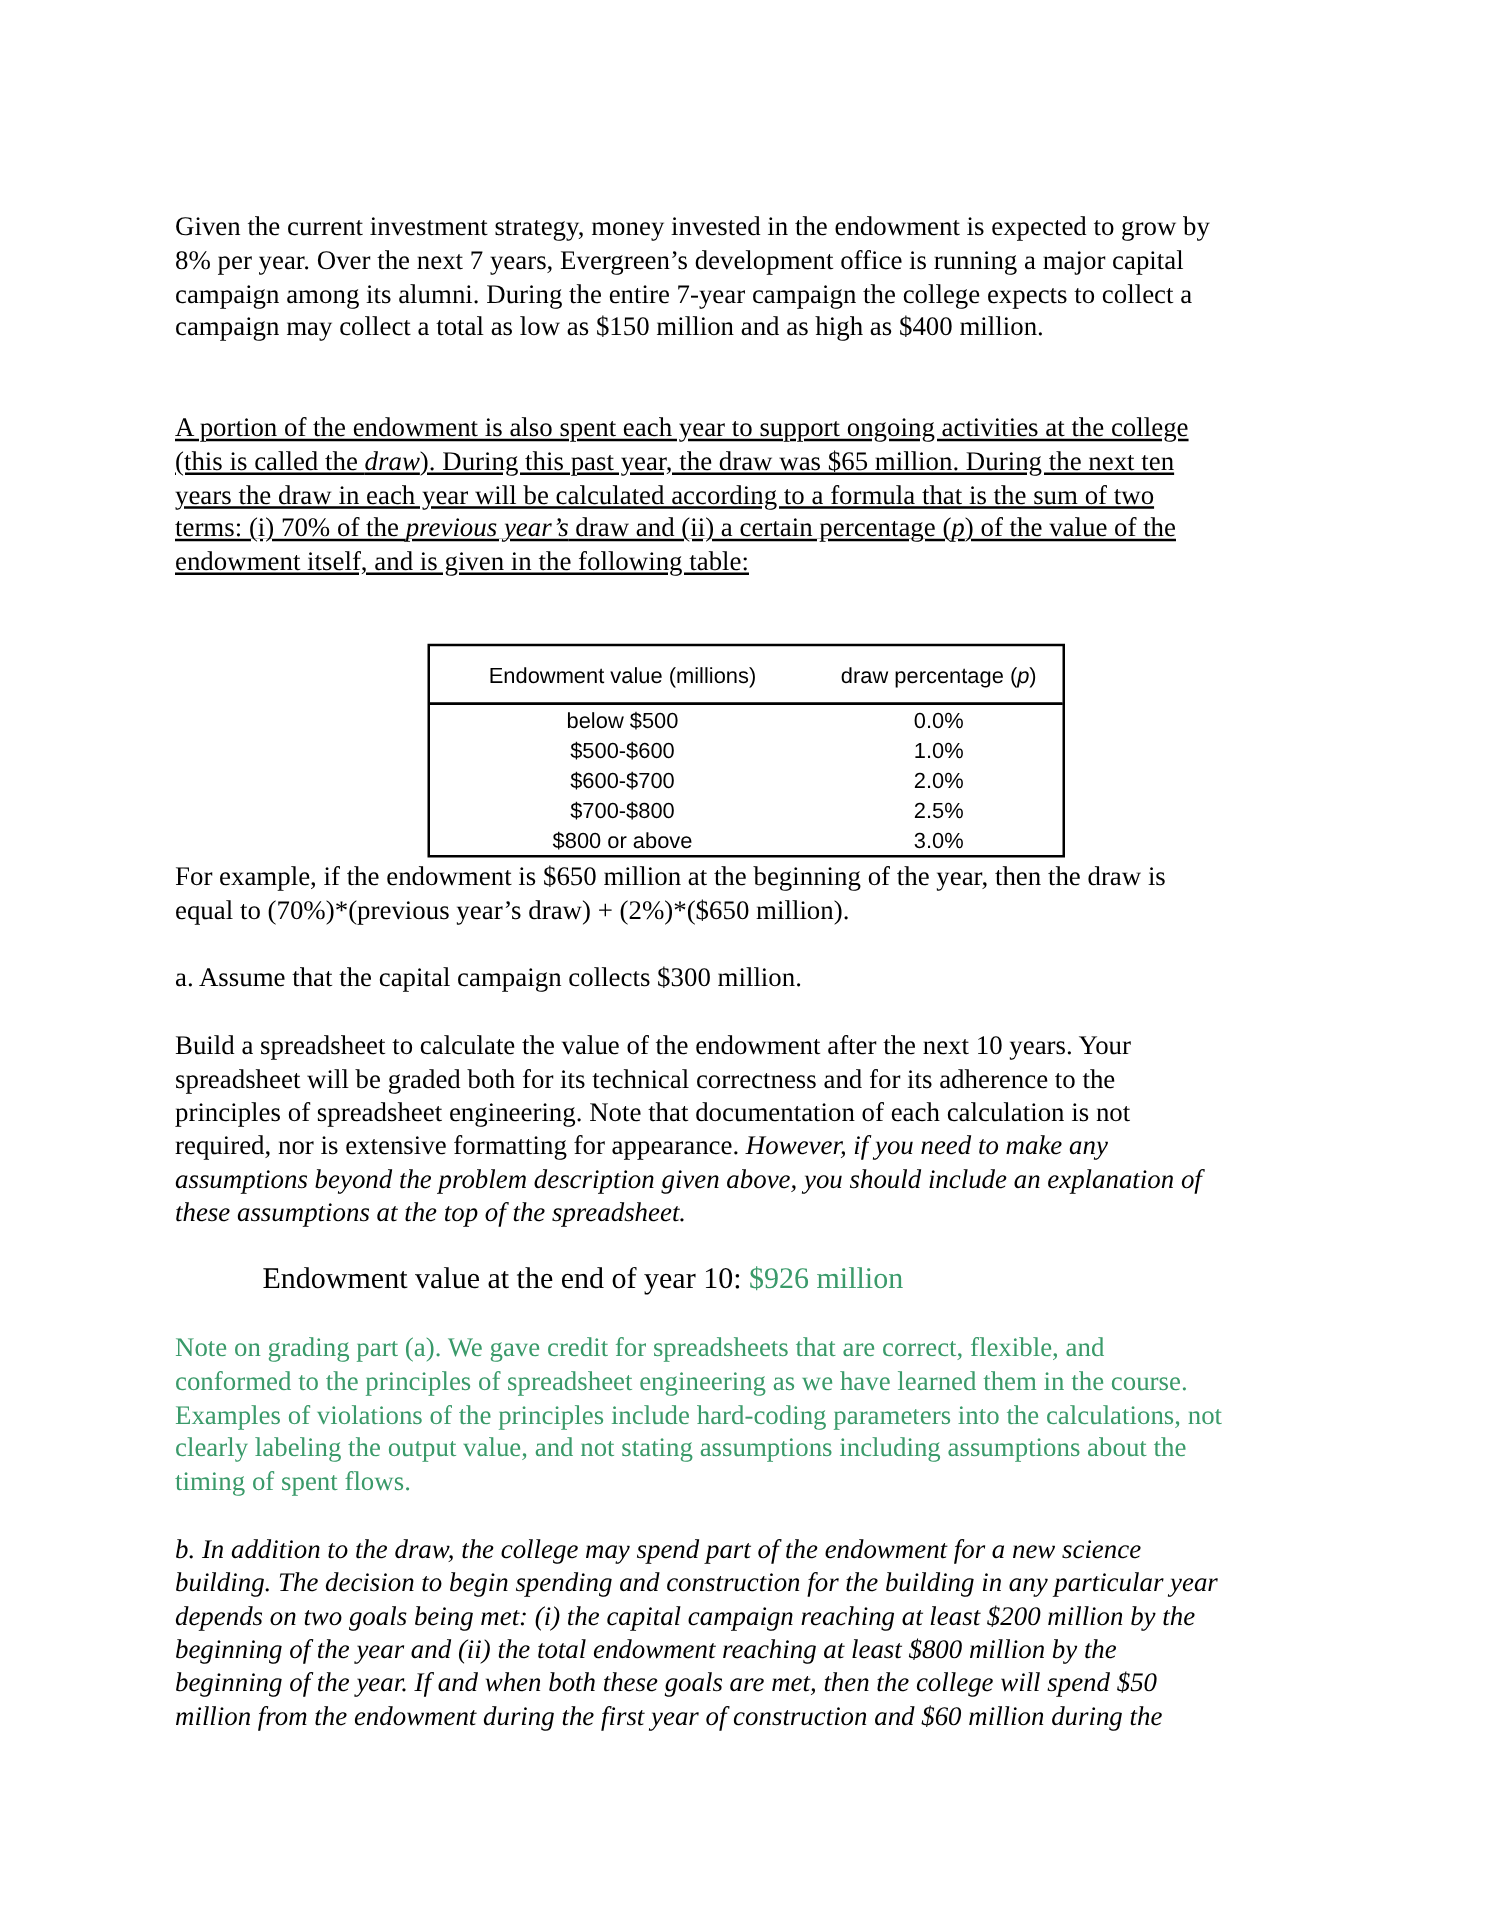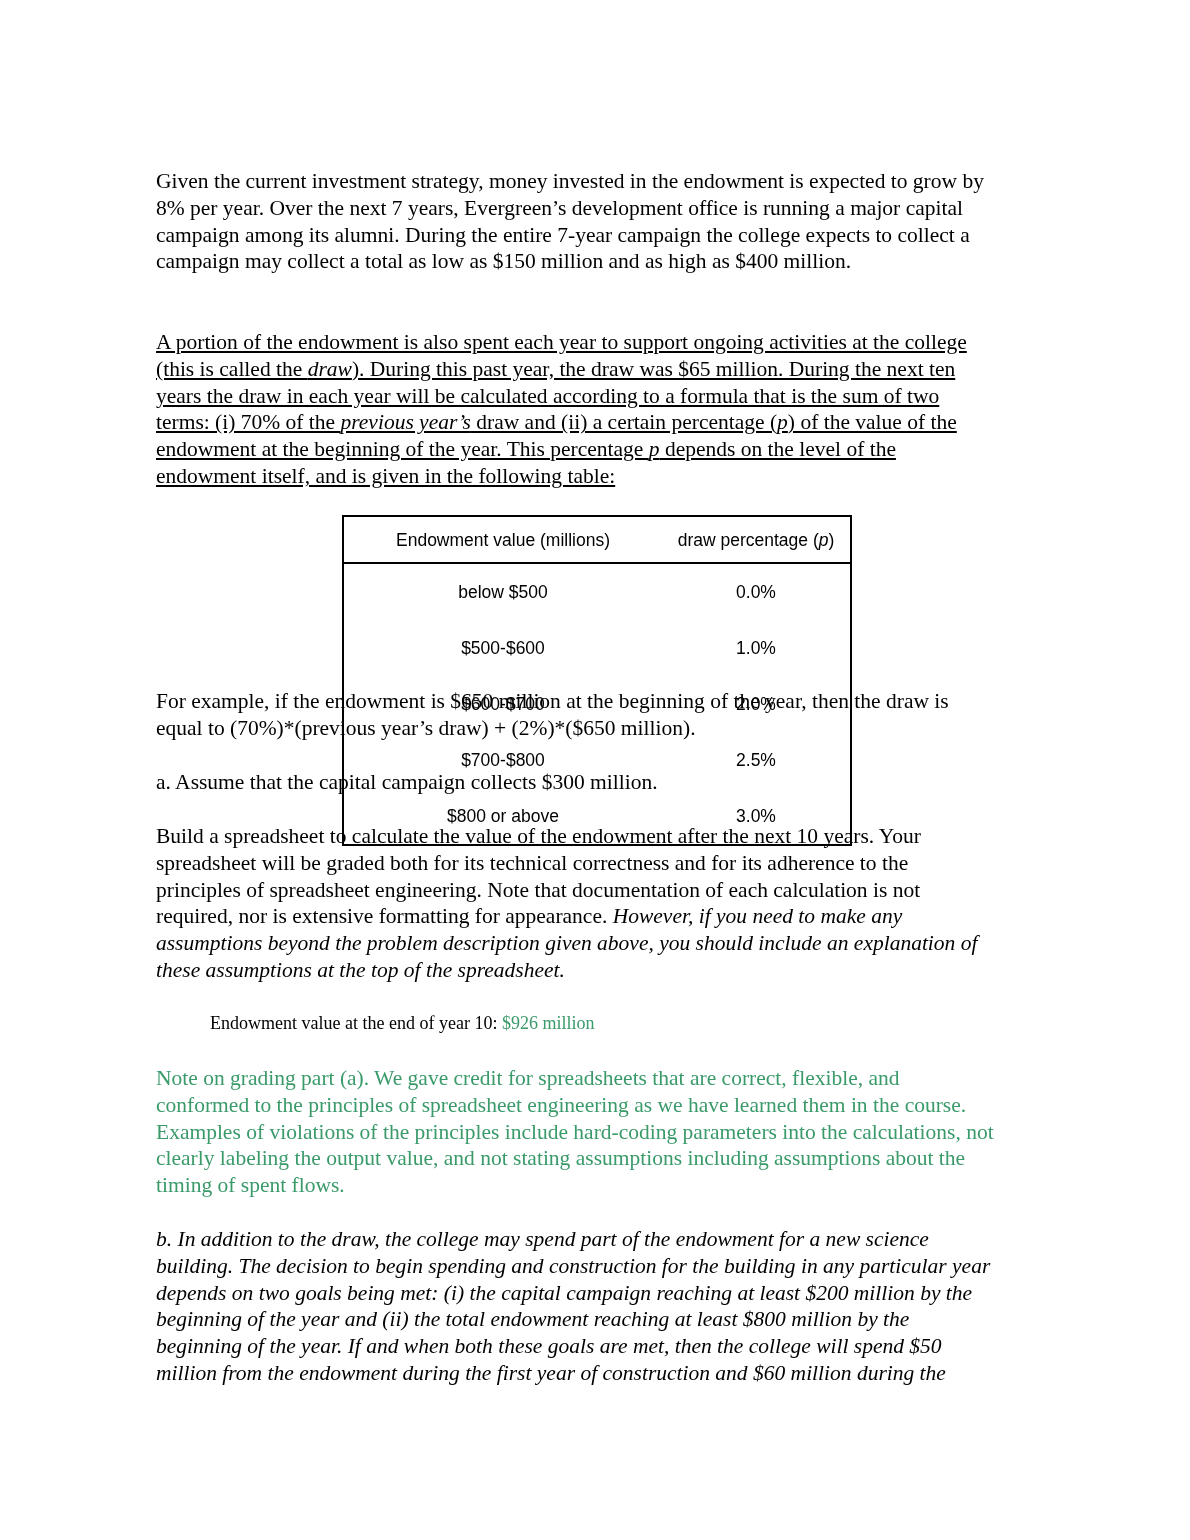--- a/index.html
+++ b/index.html
@@ -1,46 +1,45 @@
 <!DOCTYPE html>
 <html><head>
 <meta charset="utf-8">
 <style>
   html, body { margin: 0; padding: 0; background: #ffffff; }
   body { width: 1190px; height: 1540px; position: relative; overflow: hidden;
          font-family: "Liberation Serif", "DejaVu Serif", serif; color: #000; }
-  .para { position: absolute; left: 156px; width: 930px; font-size: 21.5px; line-height: 26.8px; }
+  .para { position: absolute; left: 140px; width: 930px; font-size: 21.5px; line-height: 26.8px; }
   .line { display: block; white-space: nowrap; }
   .green { color: #3a9a6a; }
   i { font-style: italic; }
   .tbl { position: absolute; left: 342px; top: 515px; width: 506px; border: 2px solid #000;
          font-family: "Liberation Sans", "DejaVu Sans", sans-serif; font-size: 17.5px; }
   .tbl table { border-collapse: collapse; width: 100%; }
   .tbl th { font-weight: normal; border-bottom: 2px solid #000; height: 23px; padding: 11px; line-height: 22px; }
-  .tbl td { height: 24px; padding: 16px; line-height: 24px; }
+  .tbl td { height: 24px; padding: 0; line-height: 24px; }
   .c1 { width: 286px; text-align: center; }
   .c2 { text-align: center; }
-  .answer { position: absolute; left: 210px; top: 1010px; font-size: 18px; line-height: 26.8px; white-space: nowrap; }
+  .answer { position: absolute; left: 210px; top: 1010px; font-size: 24px; line-height: 26.8px; white-space: nowrap; }
 </style>
 </head>
 <body>
 
 <div class="para" style="top:168px;">
   <span class="line">Given the current investment strategy, money invested in the endowment is expected to grow by</span>
   <span class="line">8% per year.   Over the next 7 years, Evergreen’s development office is running a major capital</span>
   <span class="line">campaign among its alumni.  During the entire 7-year campaign the college expects to collect a</span>
   <span class="line">campaign may collect a total as low as $150 million and as high as $400 million.</span>
 </div>
 
 <div class="para" style="top:329px;text-decoration:underline;">
   <span class="line">A portion of the endowment is also spent each year to support ongoing activities at the college</span>
   <span class="line"><span>(this is called the </span><i>draw</i><span>).  During this past year, the draw was $65 million. During the next ten</span></span>
   <span class="line">years the draw in each year will be calculated according to a formula that is the sum of two</span>
   <span class="line"><span>terms: (i) 70% of the </span><i>previous year’s</i><span> draw and (ii) a certain percentage (</span><i>p</i><span>) of the value of the</span></span>
-  <span class="line"><span>endowment at the beginning of the year.  This percentage </span><i>p</i><span> depends on the level of the</span></span>
   <span class="line">endowment itself, and is given in the following table:</span>
 </div>
 
 <div class="tbl">
   <table>
     <thead>
       <tr>
         <th class="c1">Endowment value (millions)</th>
         <th class="c2"><span>draw percentage (</span><i>p</i><span>)</span></th>
       </tr>

